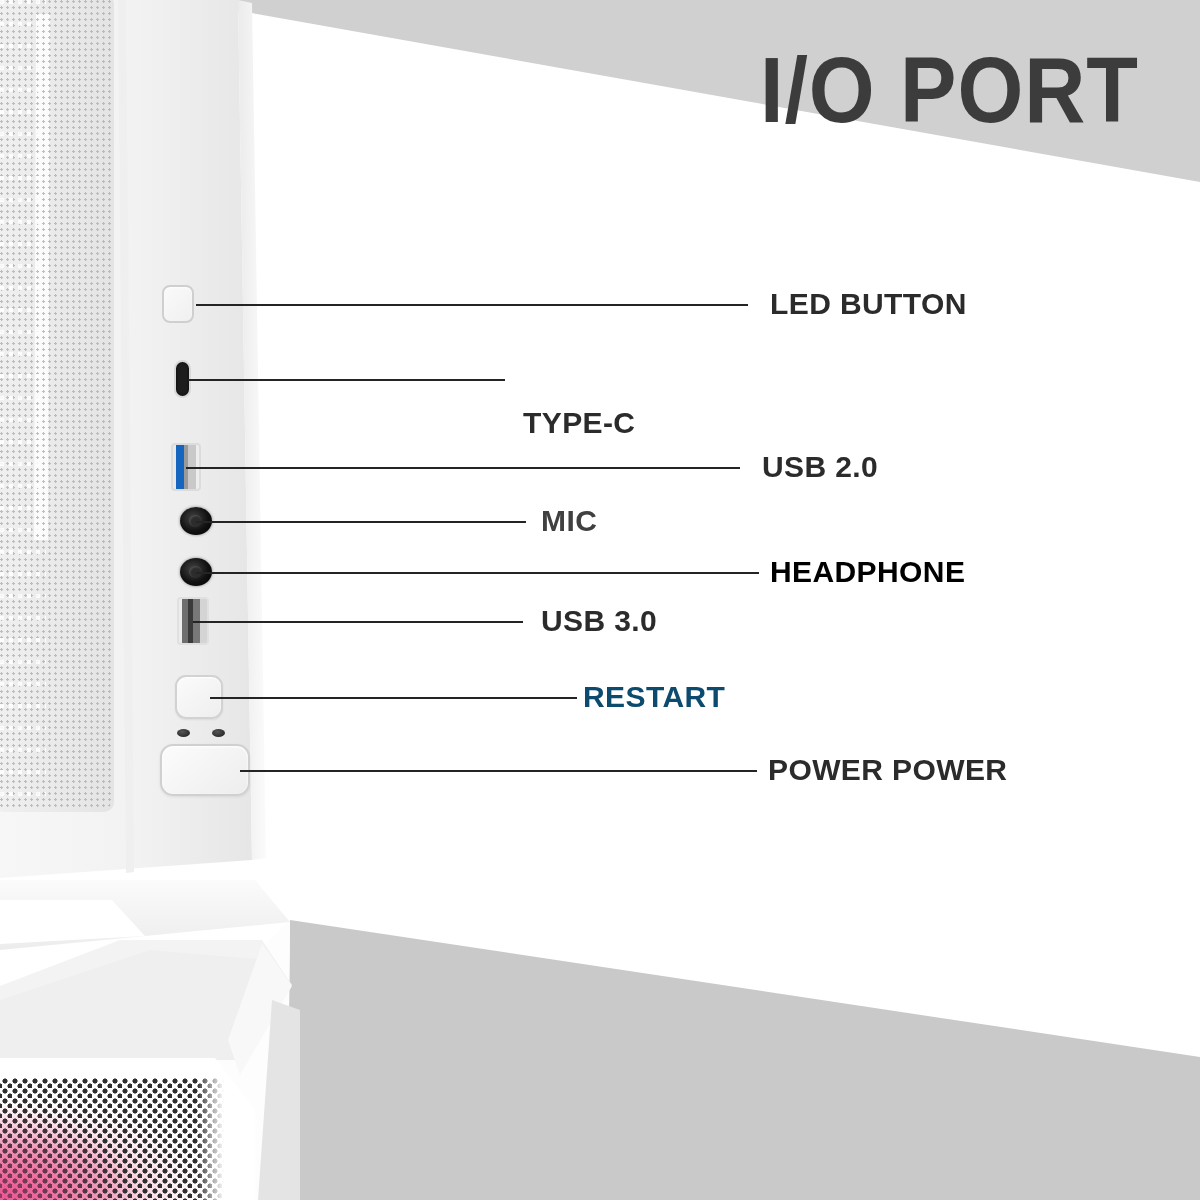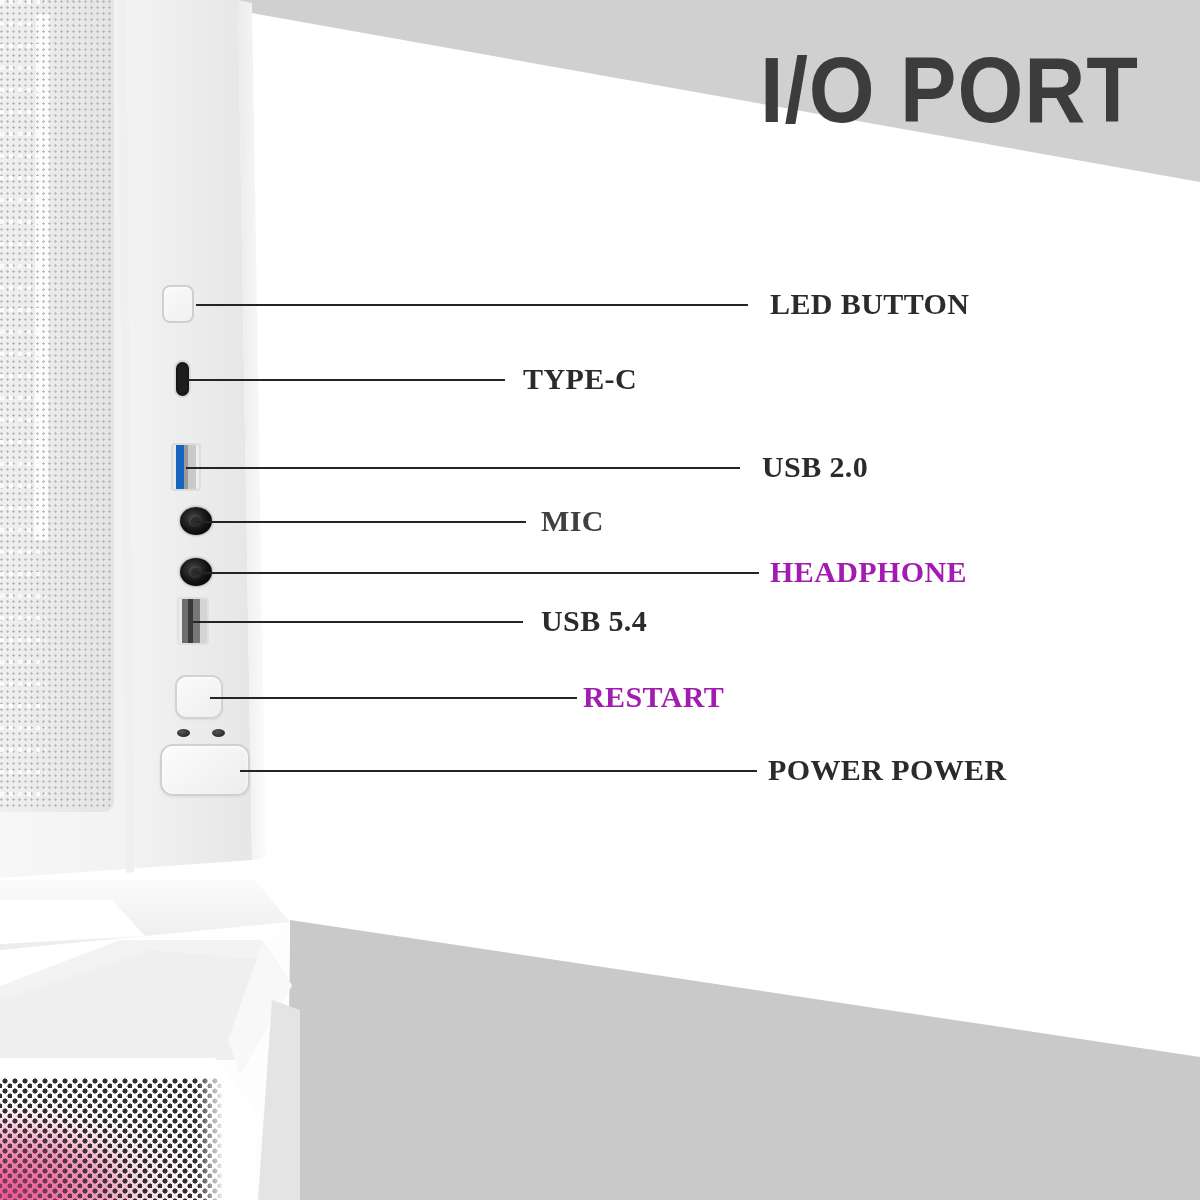--- a/index.html
+++ b/index.html
@@ -55,21 +55,21 @@
   .leader {
     position:absolute; height:2px; background:#242424; top:0;
   }
   .callout-label {
     position:absolute; top:0;
     transform:translateY(-50%);
     font-size:30px; font-weight:bold;
     color:#2b2b2b;
     letter-spacing:0.4px;
     white-space:nowrap;
-    font-family:Liberation Serif, serif;
+    font-family:Liberation Sans, sans-serif;
     text-align:right;
   }
 
   
   .port { position:absolute; }
 
   .port-led {
     width:32px; height:38px; border-radius:8px;
     border:2px solid #cfcfcf;
     background:linear-gradient(135deg,#fafafa,#f0f0f0);
@@ -207,41 +207,41 @@
 
   <div id="title">I/O PORT</div>
 
   <div id="callouts">
       <div class="callout" style="left: 0px; top: 304px;">
         <div class="leader" style="left: 196px; width: 552px; background: rgb(36, 36, 36);"></div>
         <div class="callout-label" style="left: 770px; color: rgb(43, 43, 43);">LED BUTTON</div>
       </div>
       <div class="callout" style="left: 0px; top: 379px;">
         <div class="leader" style="left: 188px; width: 317px; background: rgb(36, 36, 36);"></div>
-        <div class="callout-label" style="left: 523px; color: rgb(43, 43, 43);">TYPE-C</div>
+        <div class="callout-label" style="left: 523px; color: rgb(43, 43, 43); margin-top: 44px;">TYPE-C</div>
       </div>
       <div class="callout" style="left: 0px; top: 467px;">
         <div class="leader" style="left: 186px; width: 554px; background: rgb(36, 36, 36);"></div>
         <div class="callout-label" style="left: 762px; color: rgb(43, 43, 43);">USB 2.0</div>
       </div>
       <div class="callout" style="left: 0px; top: 521px;">
         <div class="leader" style="left: 196px; width: 330px; background: rgb(36, 36, 36);"></div>
         <div class="callout-label" style="left: 541px; color: #404040;">MIC</div>
       </div>
       <div class="callout" style="left: 0px; top: 572px;">
         <div class="leader" style="left: 196px; width: 563px; background: rgb(36, 36, 36);"></div>
-        <div class="callout-label" style="left: 770px; color: #a21caf;">HEADPHONE</div>
+        <div class="callout-label" style="left: 770px; color: #000000;">HEADPHONE</div>
       </div>
       <div class="callout" style="left: 0px; top: 621px;">
         <div class="leader" style="left: 193px; width: 330px; background: rgb(36, 36, 36);"></div>
-        <div class="callout-label" style="left: 541px; color: rgb(43, 43, 43);">USB 5.4</div>
+        <div class="callout-label" style="left: 541px; color: rgb(43, 43, 43);">USB 3.0</div>
       </div>
       <div class="callout" style="left: 0px; top: 697px;">
         <div class="leader" style="left: 210px; width: 367px; background: rgb(36, 36, 36);"></div>
-        <div class="callout-label" style="left: 583px; color: #a21caf;">RESTART</div>
+        <div class="callout-label" style="left: 583px; color: #0c4a6e;">RESTART</div>
       </div>
       <div class="callout" style="left: 0px; top: 770px;">
         <div class="leader" style="left: 240px; width: 517px; background: rgb(36, 36, 36);"></div>
         <div class="callout-label" style="left: 768px; color: rgb(43, 43, 43);">POWER POWER</div>
       </div>
     </div>
 
 </div>
 
 </body></html>

